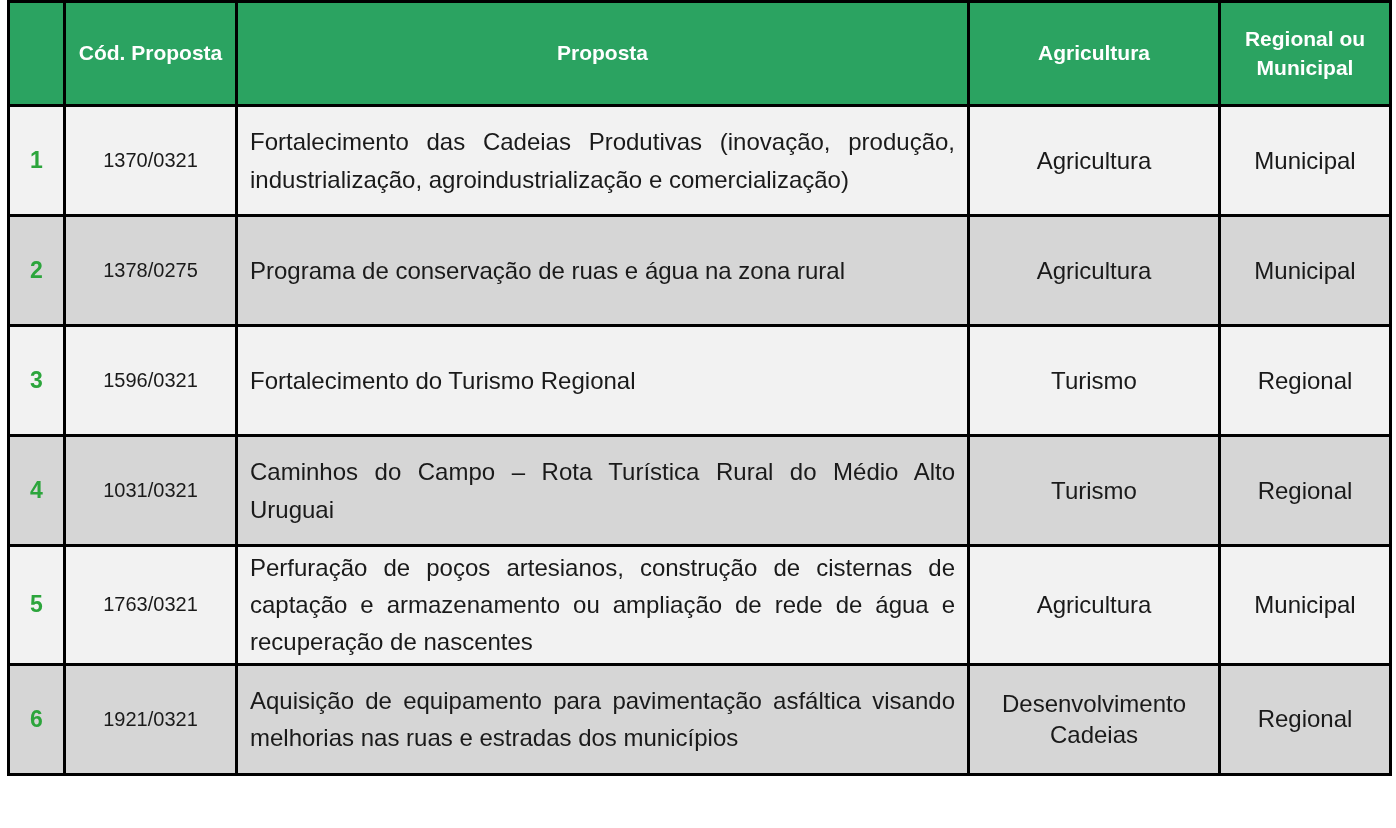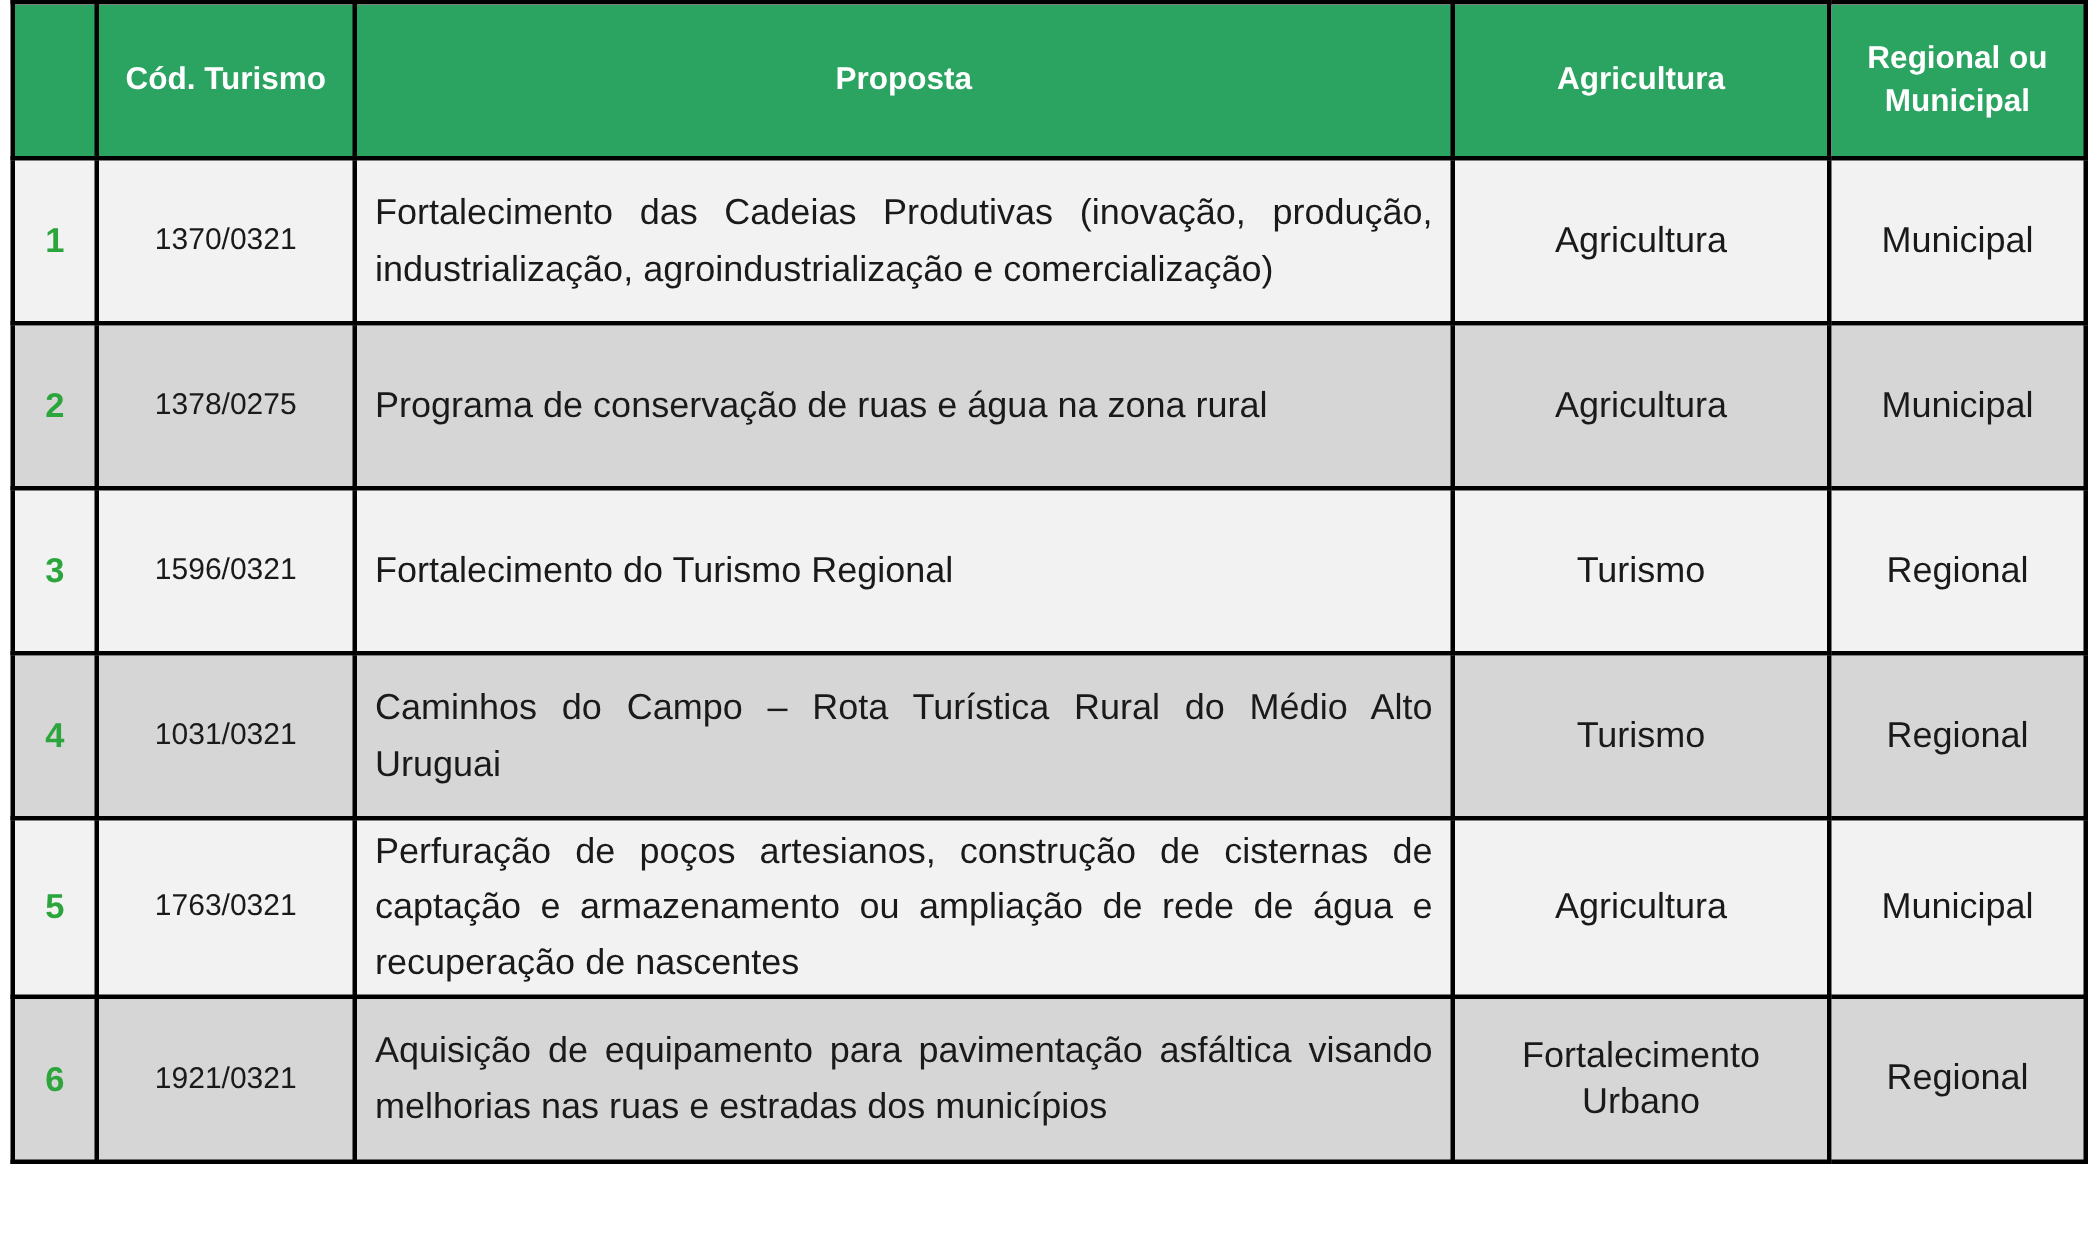--- a/index.html
+++ b/index.html
@@ -93,21 +93,21 @@
     <colgroup>
       <col style="width:56px">
       <col style="width:172px">
       <col style="width:732px">
       <col style="width:251px">
       <col style="width:171px">
     </colgroup>
     <thead>
       <tr>
         <th></th>
-        <th>Cód. Turismo</th>
+        <th>Cód. Proposta</th>
         <th>Proposta</th>
         <th>Agricultura</th>
         <th>Regional ou Municipal</th>
       </tr>
     </thead>
     <tbody id="rows">
   <tr>
     <td class="num">1</td>
     <td class="code">1370/0321</td>
     <td class="prop">Fortalecimento das Cadeias Produtivas (inovação, produção, industrialização, agroindustrialização e comercialização)</td>
@@ -144,18 +144,18 @@
     <td class="code">1763/0321</td>
     <td class="prop">Perfuração de poços artesianos, construção de cisternas de captação e armazenamento ou ampliação de rede de água e recuperação de nascentes</td>
     <td class="sec">Agricultura</td>
     <td class="scope">Municipal</td>
   </tr>
 
   <tr>
     <td class="num">6</td>
     <td class="code">1921/0321</td>
     <td class="prop">Aquisição de equipamento para pavimentação asfáltica visando melhorias nas ruas e estradas dos municípios</td>
-    <td class="sec">Fortalecimento Urbano</td>
+    <td class="sec">Desenvolvimento Cadeias</td>
     <td class="scope">Regional</td>
   </tr>
 </tbody>
   </table>
 </main>
 
 </body></html>

